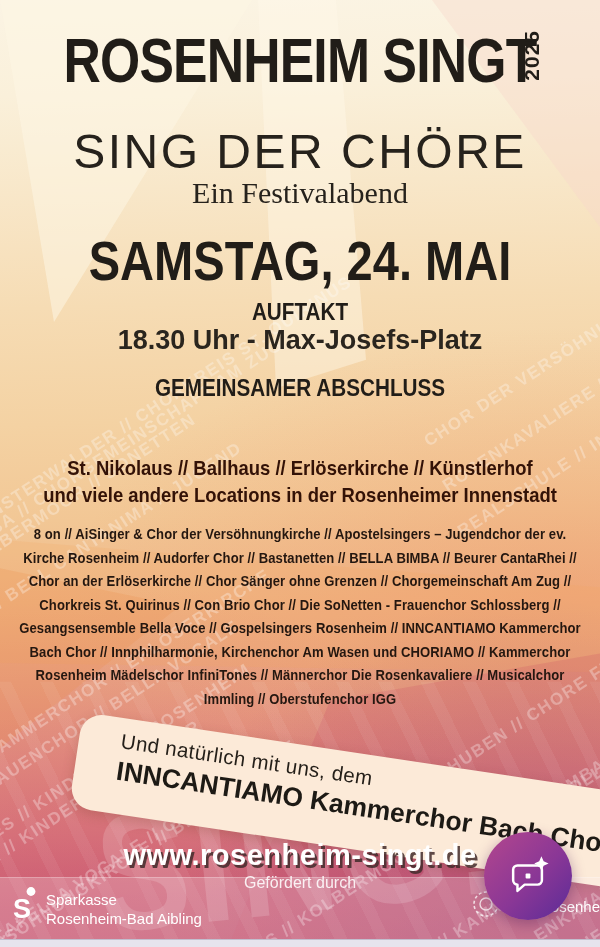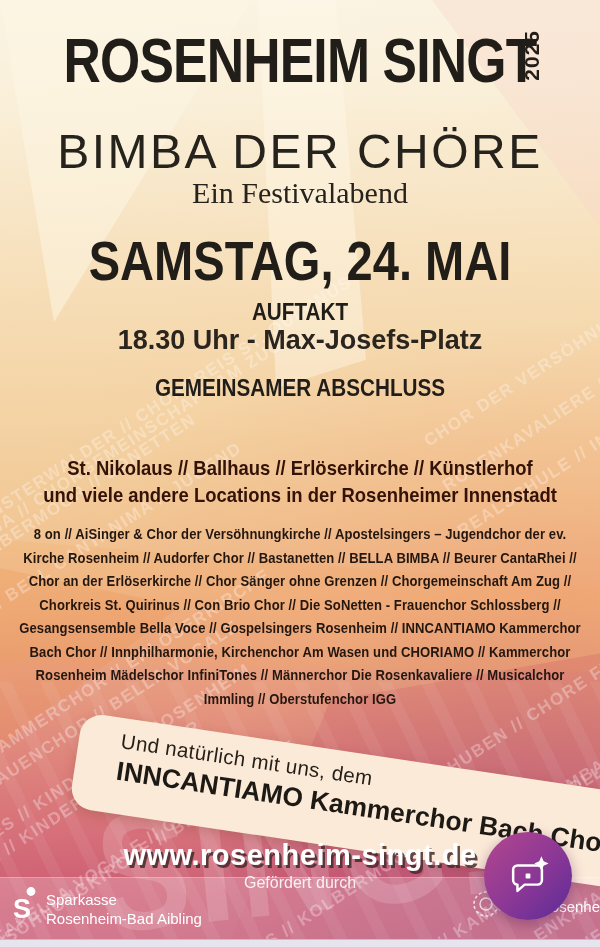--- a/index.html
+++ b/index.html
@@ -102,21 +102,21 @@
   <span class="wm" style="left:472px;top:778px;">MOOR // SOLLHUBEN</span>
   <span class="wm" style="left:150px;top:915px;">INFINITONES // KOLBERMOOR</span>
   <span class="wm" style="left:300px;top:928px;">KINDERCHOR // KAMMERCHOR</span>
   <span class="wm" style="left:430px;top:905px;">ERLÖSERKIRCHE // FRAUENCHOR // 8 ON</span>
 
   <div class="big-sing">SING!</div>
 
   <div class="abs center title">ROSENHEIM SINGT</div>
   <div class="abs year">2025</div>
 
-  <div class="abs center fest">BIMBA DER CHÖRE</div>
+  <div class="abs center fest">SING DER CHÖRE</div>
   <div class="abs center fest2">Ein Festivalabend</div>
 
   <div class="abs center samstag">SAMSTAG, 24. MAI</div>
 
   <div class="abs center lbl auftakt">AUFTAKT</div>
   <div class="abs center thin t1830">18.30 Uhr - Max-Josefs-Platz</div>
 
   <div class="abs center lbl abschluss">GEMEINSAMER ABSCHLUSS</div>
 
   <div class="abs center locations">

